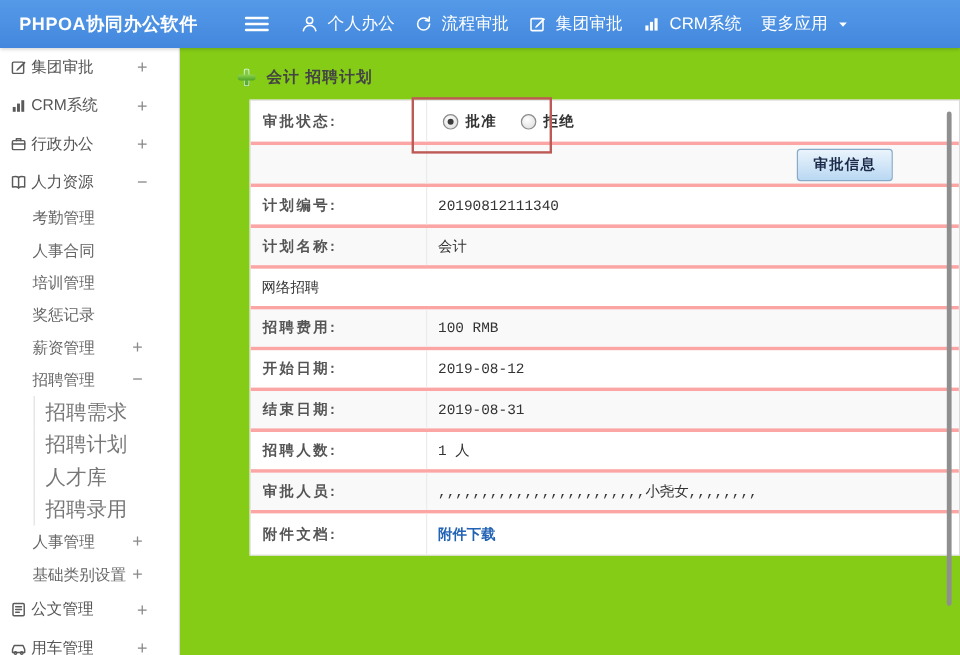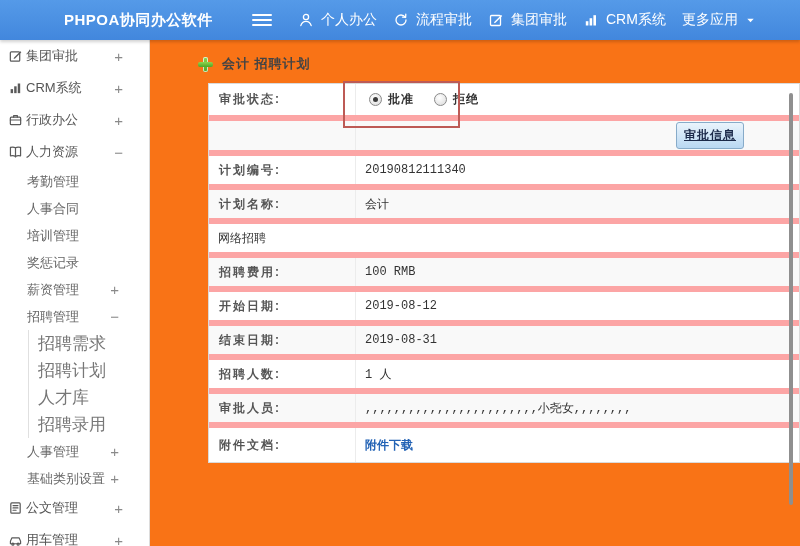--- a/index.html
+++ b/index.html
@@ -9,21 +9,21 @@
     font-family:"Liberation Sans","DejaVu Sans",sans-serif;
     background:#ffffff;
   }
   
   .header {
     position:absolute; top:0; left:0; width:800px; height:40px;
     background:linear-gradient(#559ae8,#4287dd);
     display:flex; align-items:center; color:#fff;
     box-shadow:0 2px 3px rgba(0,0,0,.18); z-index:30;
   }
-  .logo { padding-left:16px; width:192px; font-size:15px; font-weight:bold; letter-spacing:.5px; white-space:nowrap;margin-left:48px; }
+  .logo { padding-left:16px; width:192px; font-size:15px; font-weight:bold; letter-spacing:.5px; white-space:nowrap; }
   .hamburger { width:20px; margin-left:12px; cursor:pointer; display:flex; flex-direction:column; gap:3px; }
   .hamburger i { display:block; height:2px; background:#fff; border-radius:1px; }
   .nav { display:flex; align-items:center; margin-left:26px; gap:16px; }
   .nav-item { display:flex; align-items:center; gap:7px; font-size:14px; cursor:pointer; white-space:nowrap; }
   .icon { display:inline-flex; align-items:center; justify-content:center; }
   .icon svg { display:block; }
   
   .sidebar {
     position:absolute; top:40px; left:0; width:150px; height:506px;
     background:#fff; border-right:1px solid #dcdcdc; z-index:10; overflow:hidden;
@@ -31,49 +31,49 @@
   .sb-item { display:flex; align-items:center; cursor:pointer; color:#555; position:relative; }
   .sb-l1 { height:32px; padding:0 26px 0 8px; font-size:13px; }
   .sb-l1 .icon { width:15px; margin-right:3px; color:#5a5a5a; }
   .sb-l2 { height:27px; padding:0 30px 0 27px; font-size:13px; color:#666; }
   .sb-l3 { height:27px; padding:0 30px 0 38px; font-size:17px; color:#777; }
   .sb-l3::before { content:""; position:absolute; left:28px; top:0; bottom:0; width:1px; background:#e0e0e0; }
   .sb-label { white-space:nowrap; }
   .expander { margin-left:auto; color:#8a8a8a; font-size:15px; line-height:1; }
   .sb-thumb { position:absolute; top:93px; right:7px; width:4px; height:412px; background:#8f8f8f; border-radius:2px; z-index:12; }
   
-  .content { position:absolute; top:40px; left:150px; width:650px; height:506px; background:#f97316; }
+  .content { position:absolute; top:40px; left:150px; width:650px; height:506px; background:#84cc16; }
   .title-row { position:absolute; left:48px; top:15px; display:flex; align-items:center; gap:9px; }
   .plus { width:15px; height:15px; position:relative; }
   .plus::before { content:""; position:absolute; left:5px; top:0; width:5px; height:15px;
     background:linear-gradient(#8fd44f,#4fa526); border-radius:2px; box-shadow:0 0 0 1px rgba(255,255,255,.7) inset; }
   .plus::after { content:""; position:absolute; top:5px; left:0; width:15px; height:5px;
     background:linear-gradient(#8fd44f,#4fa526); border-radius:2px; }
   .page-title { font-size:13px; font-weight:bold; color:#444; letter-spacing:1px; }
   
   .ftable { position:absolute; left:58px; top:43px; width:592px; background:#fff; border:1px solid #dadada; }
-  .frow { display:flex; border-bottom:6px solid #fca5a5; min-height:34px; background:#fff; }
+  .frow { display:flex; border-bottom:3px solid #fca5a5; min-height:34px; background:#fff; }
   .frow.alt { background:#f9f9f9; }
   .frow:last-child { border-bottom:none; }
   .fl { width:147px; flex:0 0 147px; padding-left:10px; display:flex; align-items:center;
         font-size:12px; font-weight:bold; color:#555; letter-spacing:2px; border-right:1px solid #ececec; }
   .fv { flex:1; display:flex; align-items:center; padding-left:9px; font-size:12px; color:#333;
         font-family:"Liberation Mono","DejaVu Sans Mono",monospace; }
   .fv.multi { align-items:flex-start; padding-top:11px; white-space:pre-line; line-height:27px; }
   .h-status { min-height:37px; }
   .h-btn   { min-height:35px; }
   .h-tall  { min-height:66px; }
   .radio-group { display:flex; align-items:center; gap:20px; margin-left:4px; font-family:"Liberation Sans",sans-serif; }
   .radio-opt { display:flex; align-items:center; gap:6px; font-size:12px; font-weight:bold; color:#333; letter-spacing:1px; cursor:pointer; }
   .radio { width:13px; height:13px; border:1px solid #8a8a8a; border-radius:50%;
            background:radial-gradient(circle at 40% 35%, #ffffff, #d9d9d9); position:relative; }
   .radio.sel::after { content:""; position:absolute; left:3px; top:3px; width:5px; height:5px; border-radius:50%; background:#3b3b3b; }
-  .approve-btn { margin-left:auto; margin-right:55px; padding:4px 7px; font-size:12px; font-weight:bold;
+  .approve-btn { margin-left:auto; margin-right:55px; padding:4px 13px; font-size:12px; font-weight:bold;
            color:#1c2a4a; letter-spacing:1px; cursor:pointer; border:1px solid #87abc9; border-radius:3px;
-           background:linear-gradient(#eaf4fc,#b9d8f2); font-family:"Liberation Sans",sans-serif;text-decoration:underline; }
+           background:linear-gradient(#eaf4fc,#b9d8f2); font-family:"Liberation Sans",sans-serif; }
   .flink { color:#2363b5; font-weight:bold; text-decoration:none; cursor:pointer;
            font-family:Liberation Serif, serif; }
   .annotation-box { position:absolute; left:193px; top:41px; width:117px; height:47px;
            border:2px solid #bd5a55; z-index:20; pointer-events:none; }
 </style>
 </head>
 <body>
 
 <div class="header">
   <div class="logo">PHPOA协同办公软件</div>

